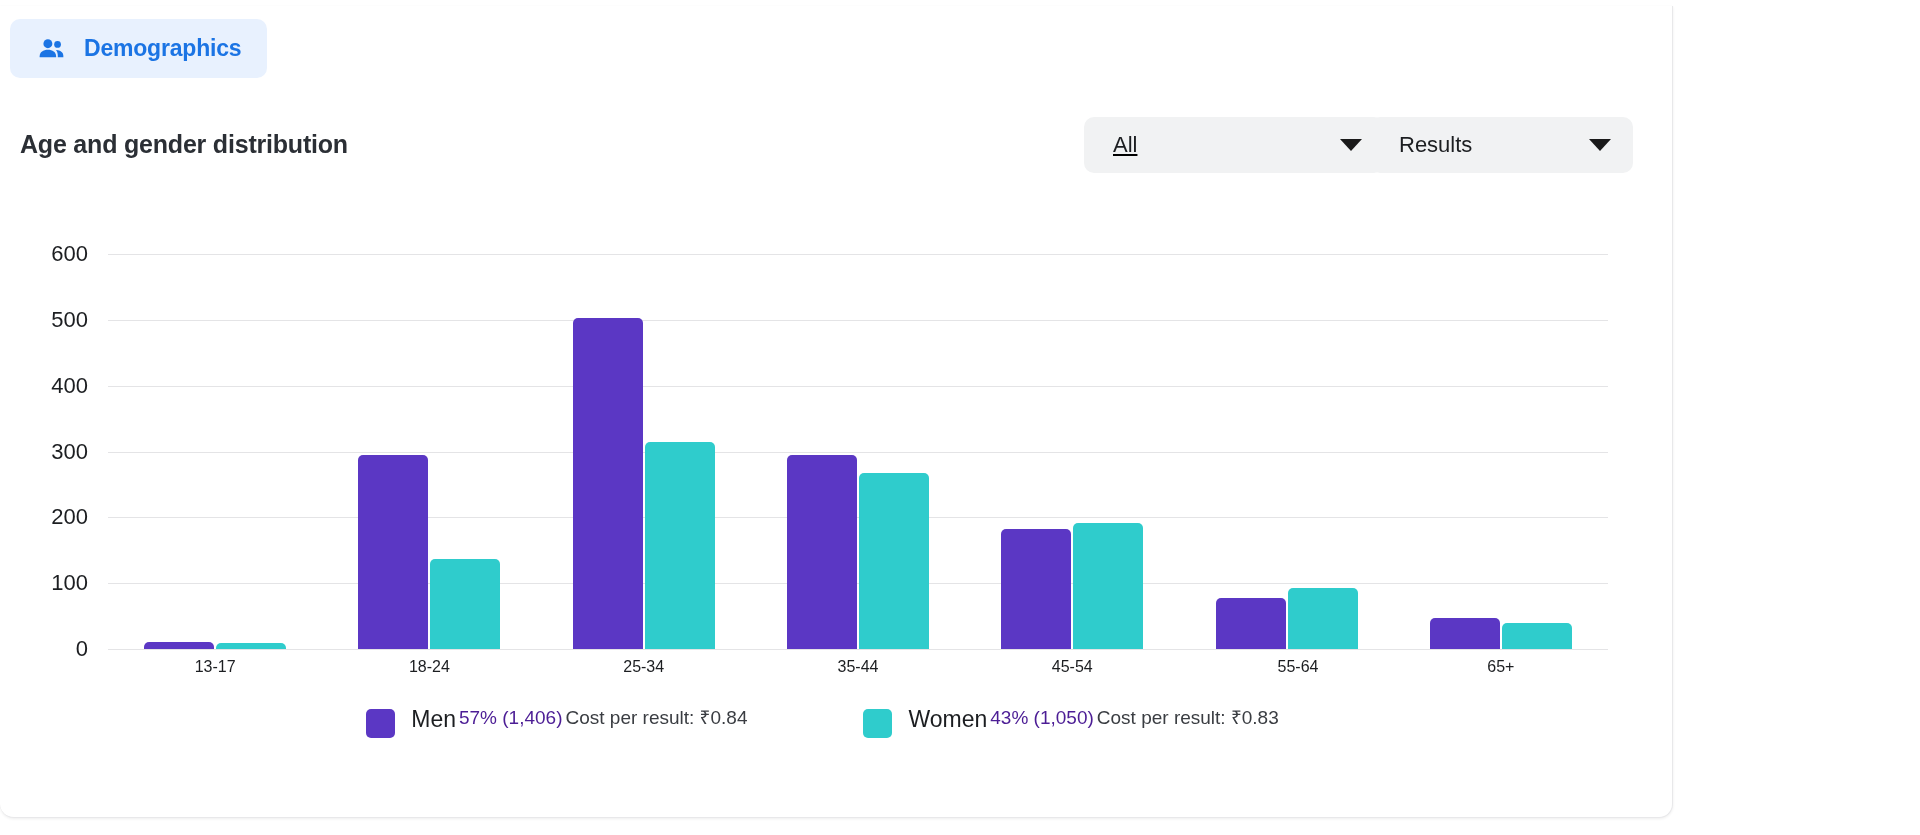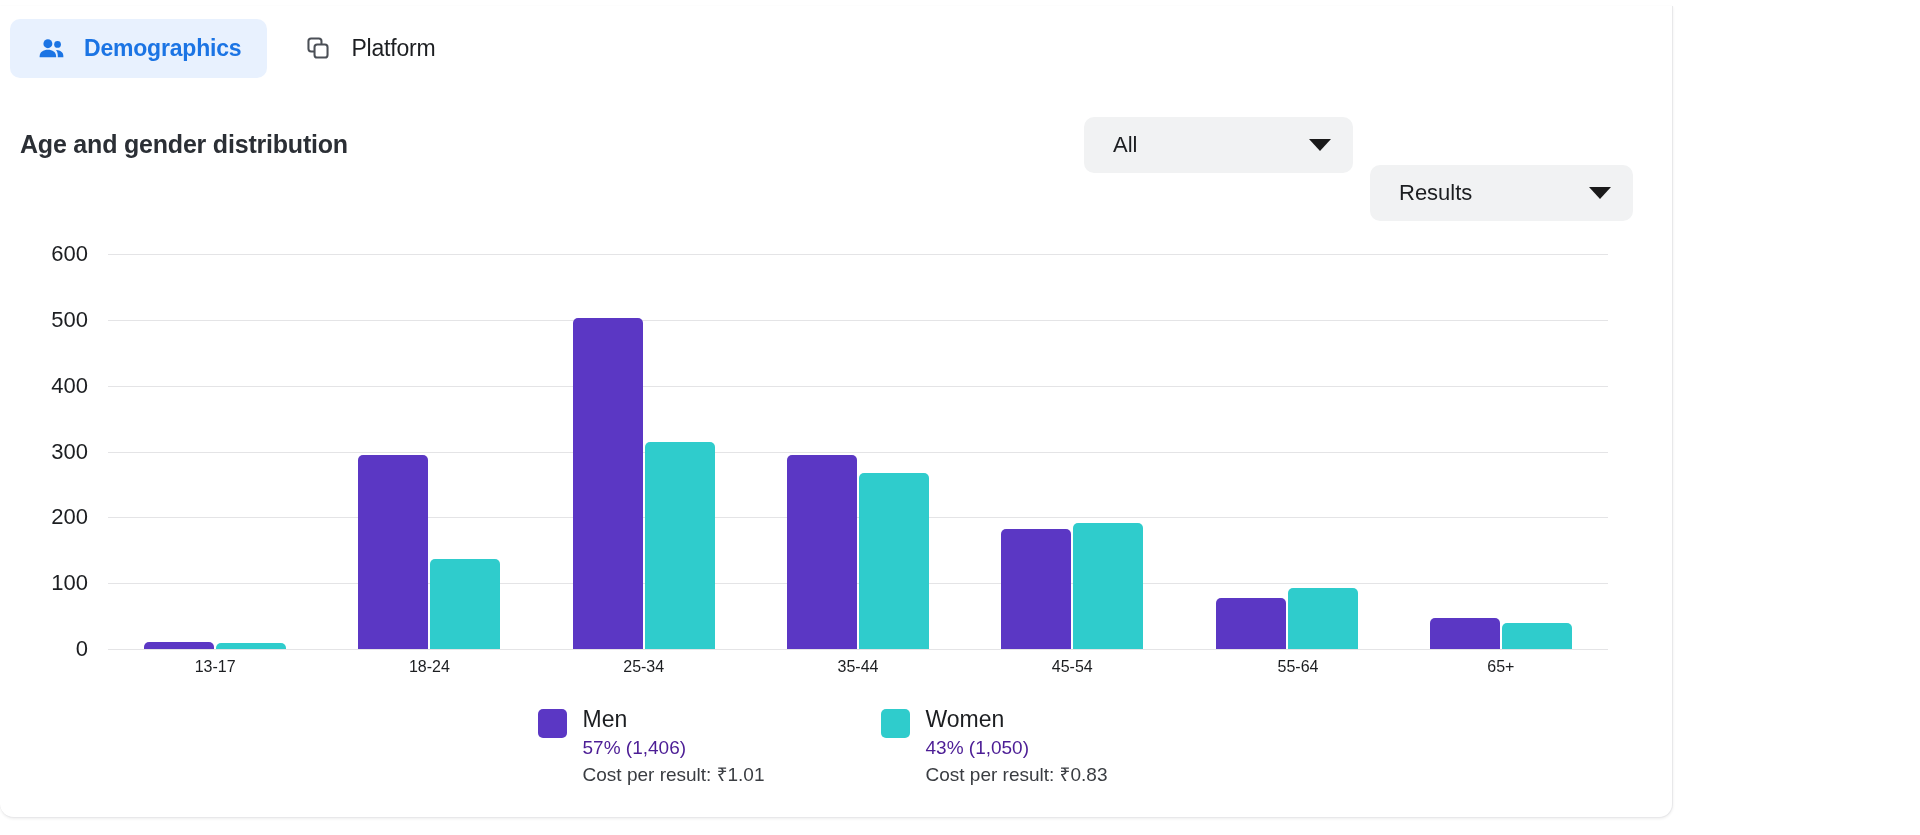--- a/index.html
+++ b/index.html
@@ -72,22 +72,22 @@
     top: 111px;
     height: 56px;
     background: #f1f2f3;
     border-radius: 10px;
     display: flex;
     align-items: center;
     justify-content: space-between;
     padding: 0 22px 0 29px;
     cursor: pointer;
   }
-  #dropdown-audience { left: 1084px; width: 269px; }
-  #dropdown-metric   { left: 1370px; width: 263px; margin-top: 48px; }
+  #dropdown-audience { left: 1084px; width: 300px; text-decoration: underline; }
+  #dropdown-metric   { left: 1370px; width: 263px; }
   .dropdown-value { font-size: 22px; color: #1c1e21; }
   .caret {
     width: 0; height: 0;
     border-left: 11px solid transparent;
     border-right: 11px solid transparent;
     border-top: 12px solid #1a1a1a;
   }
 
   
   #plot {
@@ -149,21 +149,21 @@
     top: 700px;
     width: 1645px;
     display: flex;
     justify-content: center;
     gap: 116px;
   }
   .legend-item { display: flex; gap: 16px; align-items: flex-start; }
   .swatch { width: 29px; height: 29px; border-radius: 5px; margin-top: 3px; flex: none; }
   .swatch.men   { background: #5b37c4; }
   .swatch.women { background: #2fcccc; }
-  .legend-text { display: flex; flex-direction: column; gap: 3px; }
+  .legend-text { display: flex; flex-direction: row; gap: 3px; }
   .legend-name  { font-size: 23px; color: #1c1e21; line-height: 1.18; }
   .legend-stat  { font-size: 19px; color: #4c1d95; line-height: 1.25; }
   .legend-cost  { font-size: 19px; color: #3a3d42; line-height: 1.25; }
 </style>
 </head>
 <body>
 
 <div id="card">
 
   <div id="tabbar">
@@ -172,29 +172,20 @@
         <svg width="29" height="29" viewBox="0 0 24 24" fill="#1b74e4">
           <circle cx="9" cy="8" r="3.7"></circle>
           <circle cx="17" cy="8.6" r="2.8"></circle>
           <path d="M2.2 18.4c0-3.3 3-5.3 6.8-5.3s6.8 2 6.8 5.3v.8H2.2z"></path>
           <path d="M16.2 13.3c3 .25 5.6 1.9 5.6 4.6v1.3h-4.6v-1.5c0-1.7-.5-3.2-1.4-4.3z"></path>
         </svg>
       </span>
       <span class="tab-label">Demographics</span>
     </div>
 
-    <div class="tab inactive">
-      <span class="tab-icon">
-        <svg width="26" height="26" viewBox="0 0 24 24" fill="none" stroke="#4b4f56" stroke-width="1.9">
-          <rect x="3.2" y="3.2" width="12" height="12" rx="2.4"></rect>
-          <rect x="8.8" y="8.8" width="12" height="12" rx="2.4" fill="#ffffff"></rect>
-        </svg>
-      </span>
-      <span class="tab-label">Platform</span>
-    </div>
   </div>
 
   <div id="chart-title">Age and gender distribution</div>
 
   <div class="dropdown" id="dropdown-audience">
     <span class="dropdown-value">All</span>
     <span class="caret"></span>
   </div>
 
   <div class="dropdown" id="dropdown-metric">
@@ -253,21 +244,21 @@
       </div>
       <div class="xtick" style="left: 1392.86px;">65+</div>
     </div>
 
   <div id="legend">
     <div class="legend-item">
       <span class="swatch men"></span>
       <span class="legend-text">
         <span class="legend-name">Men</span>
         <span class="legend-stat">57% (1,406)</span>
-        <span class="legend-cost">Cost per result: ₹1.01</span>
+        <span class="legend-cost">Cost per result: ₹0.84</span>
       </span>
     </div>
     <div class="legend-item">
       <span class="swatch women"></span>
       <span class="legend-text">
         <span class="legend-name">Women</span>
         <span class="legend-stat">43% (1,050)</span>
         <span class="legend-cost">Cost per result: ₹0.83</span>
       </span>
     </div>

